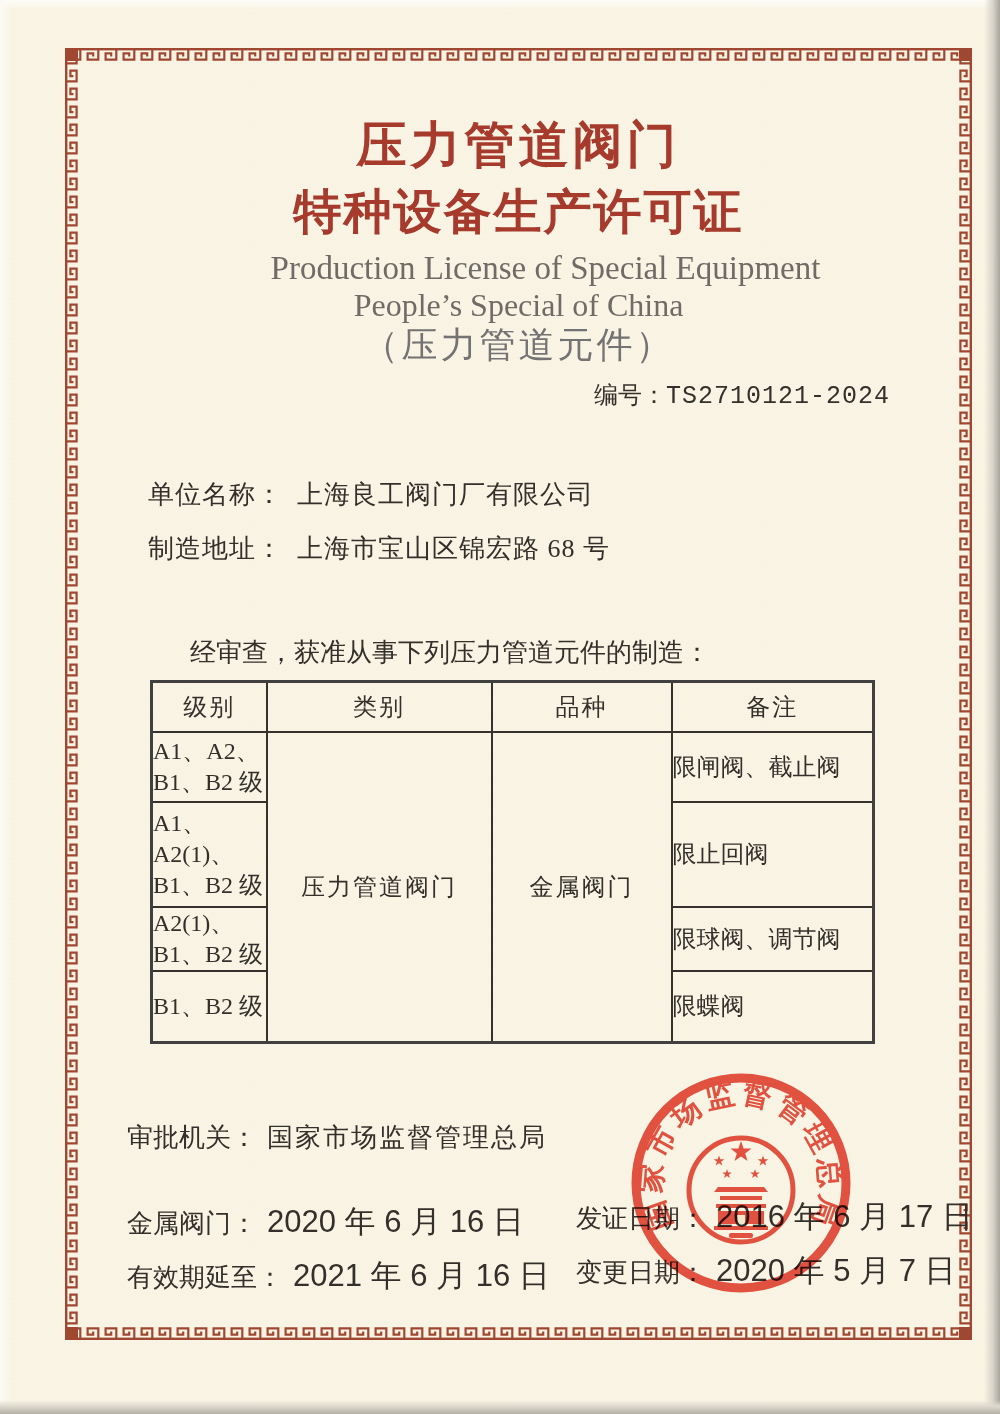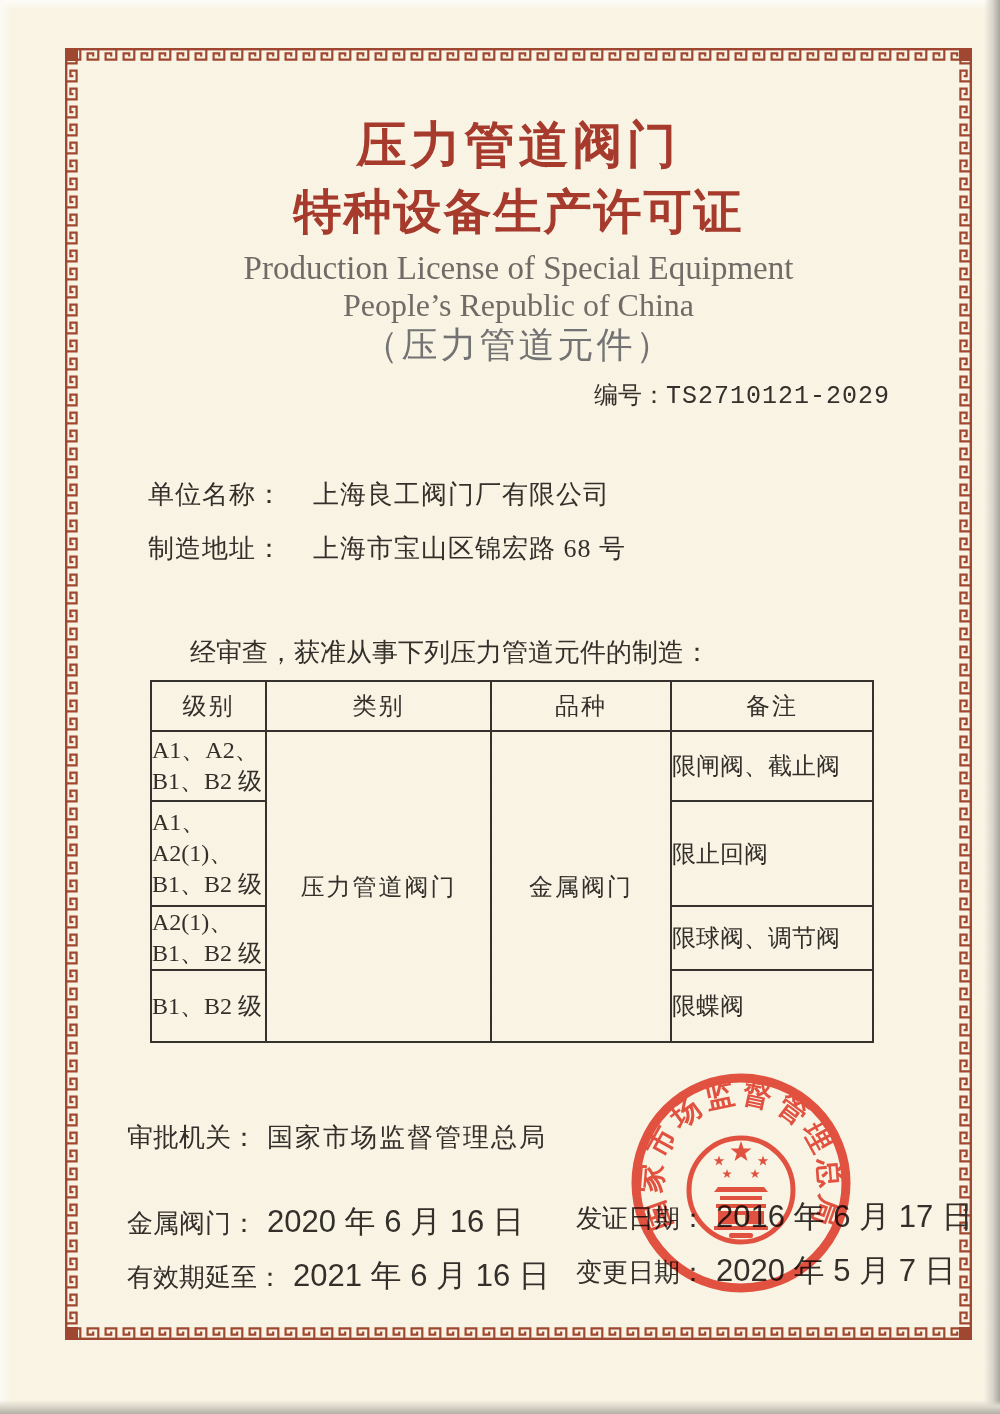--- a/index.html
+++ b/index.html
@@ -28,37 +28,37 @@
   .fret-left{left:65px;top:48px;}
   .fret-right{left:959px;top:48px;transform:scaleX(-1);}
   .fret-corner{position:absolute;width:13px;height:13px;background:#9f4730;}
   .fc-tl{left:65px;top:48px;} .fc-tr{left:959px;top:48px;}
   .fc-bl{left:65px;top:1327px;} .fc-br{left:959px;top:1327px;}
 
   
   .center-band{position:absolute;left:65px;width:907px;text-align:center;}
   .title-cn1{top:112px;font-size:50px;font-weight:bold;color:#a63a2c;letter-spacing:4px;}
   .title-cn2{top:180px;font-size:48px;font-weight:bold;color:#a63a2c;letter-spacing:2px;font-family:Liberation Mono, monospace;}
-  .title-en1{top:250px;font-size:33px;color:#6f6b66;}
+  .title-en1{top:250px;font-size:33px;color:#6f6b66;padding-left:27px;}
   .title-en2{top:287px;font-size:32px;color:#6f6b66;}
   .scope-line{top:321px;font-size:36px;letter-spacing:3px;color:#737373;}
 
   .license-no{position:absolute;top:379px;right:110px;font-size:24px;}
   .license-no .num{font-family:"Liberation Mono","DejaVu Sans Mono",monospace;font-size:25px;letter-spacing:1px;}
 
   .field-line{position:absolute;left:148px;font-size:26px;letter-spacing:1px;}
-  .field-line .val{margin-left:30px;}
+  .field-line .val{margin-left:14px;}
   .company-line{top:477px;}
   .address-line{top:531px;}
   .intro-line{position:absolute;left:190px;top:635px;font-size:26px;}
 
   
   table.lic{position:absolute;left:150px;top:680px;border-collapse:collapse;table-layout:fixed;}
   table.lic td,table.lic th{border:2px solid #35312c;font-weight:normal;font-size:24px;padding:0;}
-  table.lic{border:1px solid #404040;}
+  table.lic{border:3px solid #404040;}
   th.hdr{font-size:25px;letter-spacing:2px;}
   td.grade{text-align:left;padding-left:7px;font-size:23px;line-height:31px;margin-left:16px;}
   td.note{text-align:left;padding-left:12px;font-size:24px;}
   td.merged{text-align:center;font-size:25px;letter-spacing:2px;}
 
   
   .foot-line{position:absolute;font-size:26px;white-space:nowrap;}
   .foot-line .val{margin-left:10px;letter-spacing:2px;}
   .foot-line .date{margin-left:10px;font-family:"Liberation Sans","DejaVu Sans",sans-serif;font-size:31px;letter-spacing:0;}
   .fl-authority{left:127px;top:1120px;}
@@ -101,25 +101,25 @@
   <rect width="13" height="1292" fill="url(#fretV)"></rect>
 </svg>
 <div class="fret-corner fc-tl"></div>
 <div class="fret-corner fc-tr"></div>
 <div class="fret-corner fc-bl"></div>
 <div class="fret-corner fc-br"></div>
 
 <div class="center-band title-cn1">压力管道阀门</div>
 <div class="center-band title-cn2">特种设备生产许可证</div>
 <div class="center-band title-en1">Production License of Special Equipment</div>
-<div class="center-band title-en2">People’s Republic of China</div>
+<div class="center-band title-en2">People’s Special of China</div>
 <div class="center-band scope-line">（压力管道元件）</div>
 
 <div class="license-no">
-  <span>编号：</span><span class="num">TS2710121-2029</span>
+  <span>编号：</span><span class="num">TS2710121-2024</span>
 </div>
 
 <div class="field-line company-line">
   <span>单位名称：</span><span class="val">上海良工阀门厂有限公司</span>
 </div>
 <div class="field-line address-line">
   <span>制造地址：</span><span class="val">上海市宝山区锦宏路 68 号</span>
 </div>
 <div class="intro-line">经审查，获准从事下列压力管道元件的制造：</div>
 

